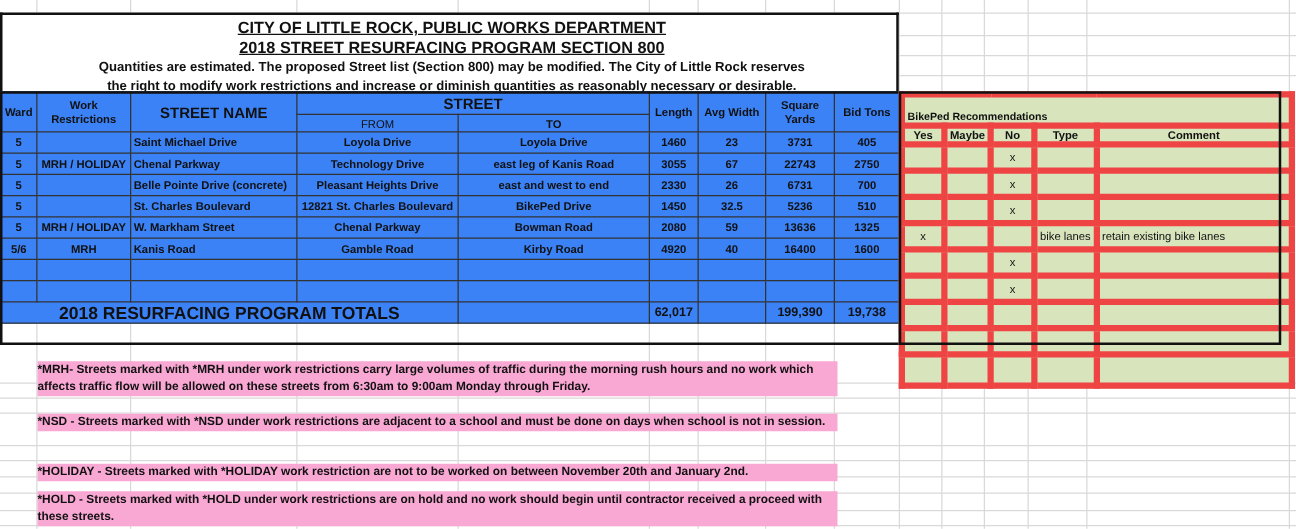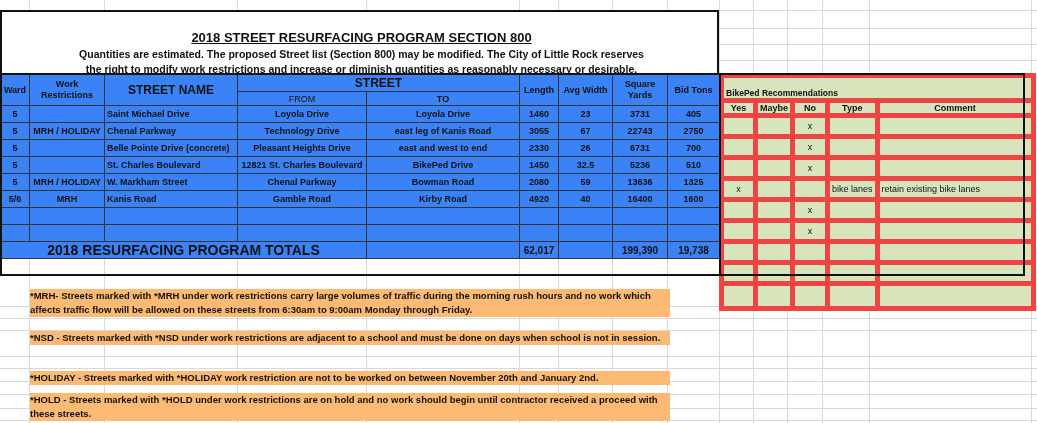--- a/index.html
+++ b/index.html
@@ -53,21 +53,21 @@
   .outer-bike {
     position: absolute; left: 719px; top: 73px; width: 306px; height: 203px;
     border: 2px solid #111; box-sizing: border-box; pointer-events: none;
   }
   .outer-main {
     position: absolute; left: 0; top: 73px; width: 721px; height: 203px;
     border: 2px solid #111; box-sizing: border-box; pointer-events: none;
   }
   .notes {
     position: absolute; left: 30px; font-size: 9.5px; font-weight: bold; line-height: 14px; width: 640px;
-    background: #fdba74;
+    background: #f9a8d4;
   }
 </style>
 </head>
 <body>
 
 <div>
   <div class="gridline-v" style="left:29px"></div>
   <div class="gridline-v" style="left:104px"></div>
   <div class="gridline-v" style="left:237px"></div>
   <div class="gridline-v" style="left:366px"></div>
@@ -90,20 +90,21 @@
   <div class="gridline-h" style="top:330px"></div>
   <div class="gridline-h" style="top:356px"></div>
   <div class="gridline-h" style="top:368px"></div>
   <div class="gridline-h" style="top:381px"></div>
   <div class="gridline-h" style="top:394px"></div>
   <div class="gridline-h" style="top:408px"></div>
   <div class="gridline-h" style="top:420px"></div>
 </div>
 
 <div class="title-box">
+  <div class="title1">CITY OF LITTLE ROCK, PUBLIC WORKS DEPARTMENT</div>
   <div class="title2">2018 STREET RESURFACING PROGRAM SECTION 800</div>
   <div class="subtitle" style="top:35px">Quantities are estimated.  The proposed Street list (Section 800) may be modified.  The City of Little Rock reserves</div>
   <div class="subtitle" style="top:50px">the right to modify work restrictions and increase or diminish quantities as reasonably necessary or desirable.</div>
 </div>
 
 <table class="main">
   <colgroup>
     <col style="width:29px">
       <col style="width:75px">
       <col style="width:133px">

